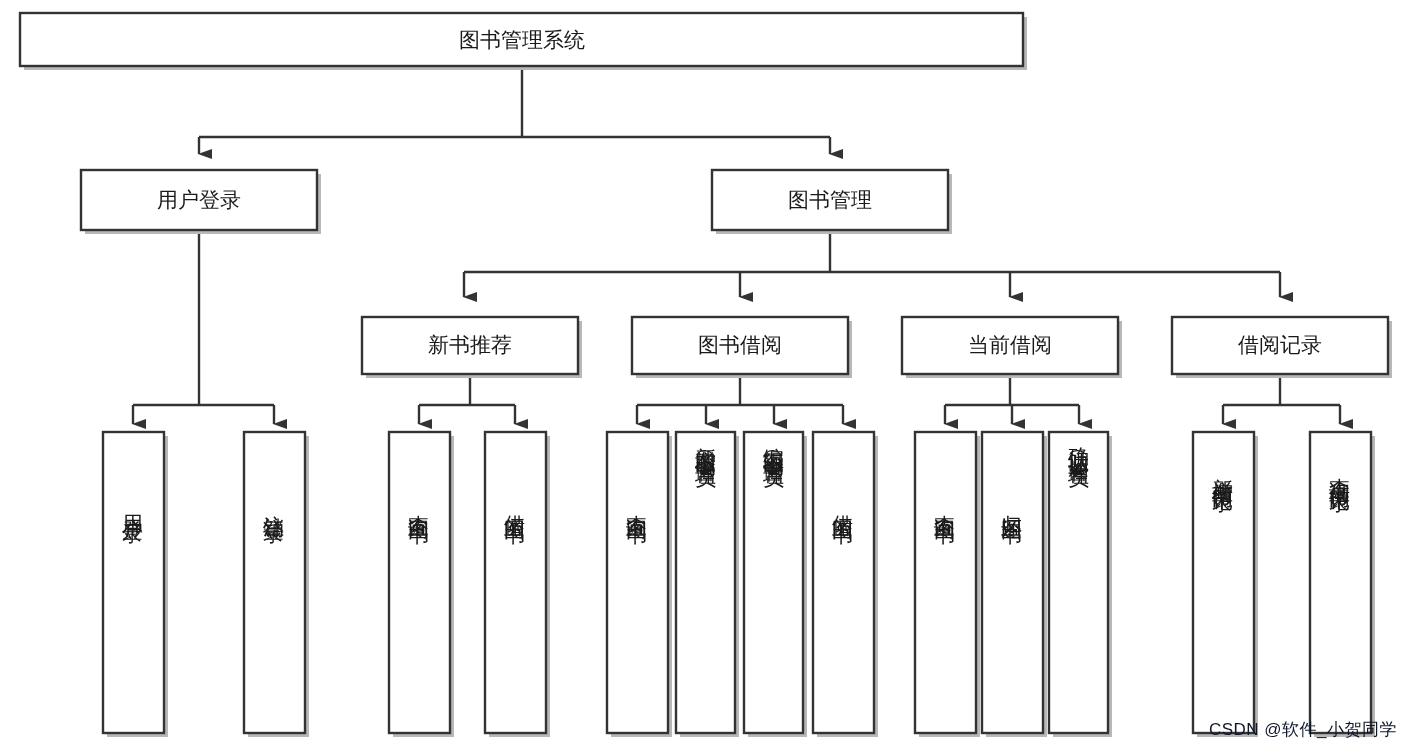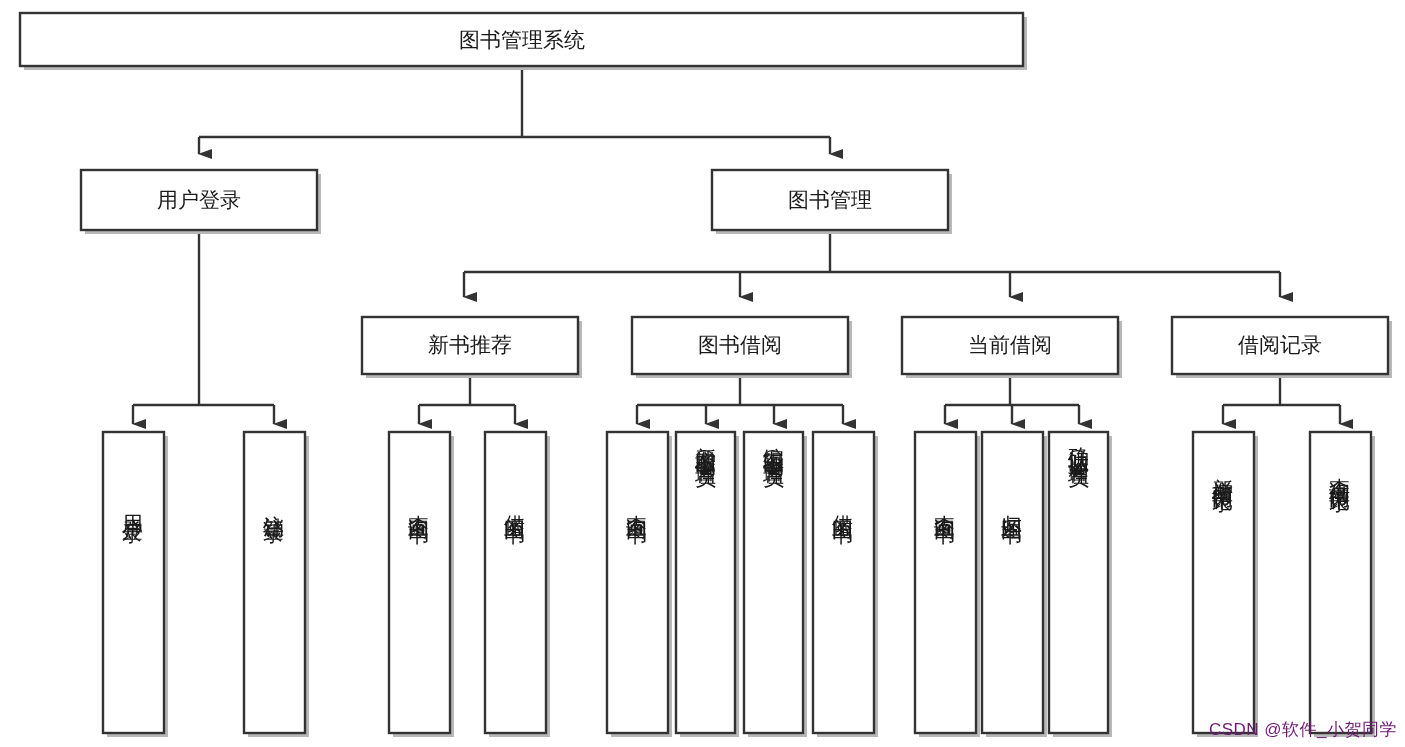--- a/index.html
+++ b/index.html
@@ -56,21 +56,21 @@
     text-anchor: middle;
     writing-mode: vertical-rl;
     letter-spacing: 3px;
   }
   .watermark {
     position: absolute;
     right: 8px;
     bottom: 6px;
     font-family: "Liberation Sans", "DejaVu Sans", sans-serif;
     font-size: 17px;
-    color: #701a75;
+    color: #0f172a;
     white-space: nowrap;
     letter-spacing: 0.5px;
   }
 </style>
 </head>
 <body>
 
 <div id="diagram-root">
 
   <svg id="tree-svg" viewBox="0 0 1405 747">

